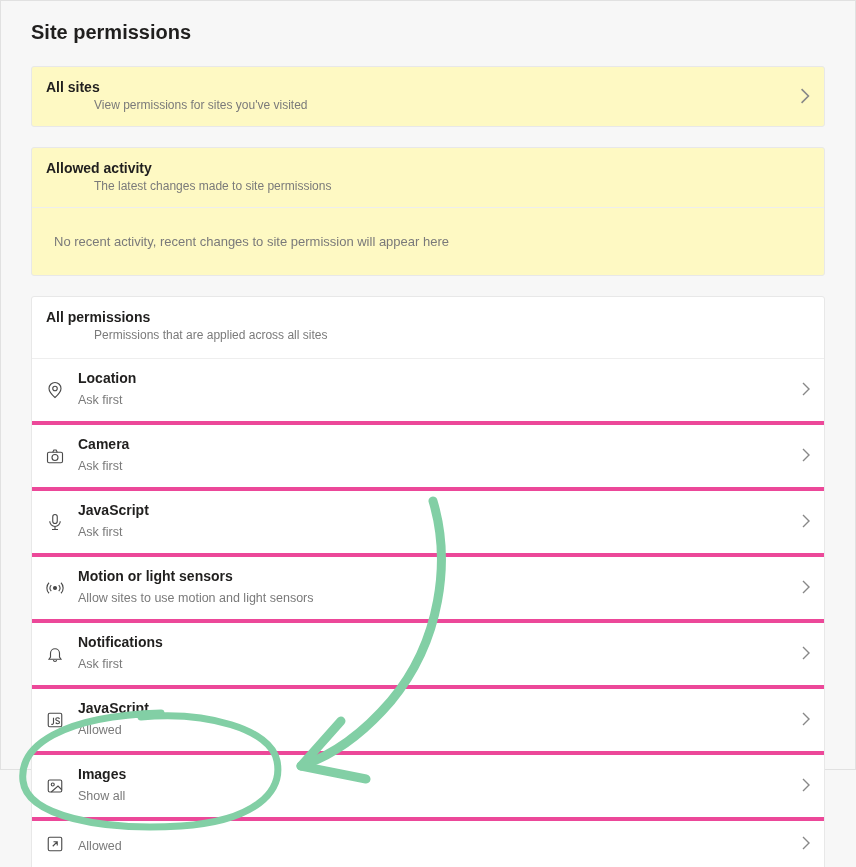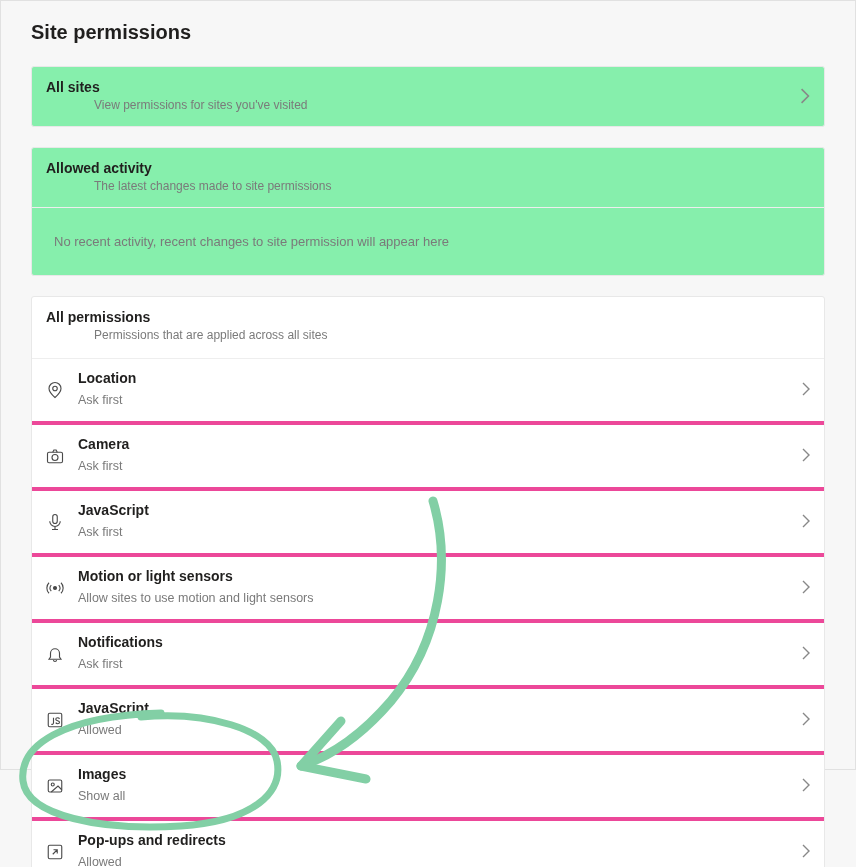--- a/index.html
+++ b/index.html
@@ -20,21 +20,21 @@
     position: relative;
     background: #f7f7f7;
   }
   .page-title {
     font-size: 20px;
     font-weight: 600;
     color: #201f1e;
     margin-bottom: 22px;
   }
   .card {
-    background: #86efac;
+    background: #fef9c3;
     border: 1px solid #e8e8e8;
     border-radius: 3px;
     margin-bottom: 20px;
   }
   .card-header {
     padding: 12px 14px 14px 14px;
   }
   .card-header.with-arrow {
     display: flex;
     align-items: center;
@@ -271,21 +271,20 @@
     </div>
 
     <div class="perm-item">
       <span class="perm-icon">
         <svg width="18" height="18" viewBox="0 0 24 24" fill="none" stroke="currentColor" stroke-width="1.5">
             <rect x="3" y="3" width="18" height="18" rx="2"></rect>
             <path d="M9 15l6-6M10 9h5v5"></path>
           </svg>
       </span>
       <div class="perm-text">
-        <div class="perm-label">Pop-ups and redirects</div>
         <div class="perm-status">Allowed</div>
       </div>
       <span class="chevron">
           <svg width="8" height="14" viewBox="0 0 8 14" fill="none" stroke="currentColor" stroke-width="1.4">
             <path d="M1 1l6 6-6 6"></path>
           </svg>
         </span>
     </div>
 
     <div class="perm-item">

